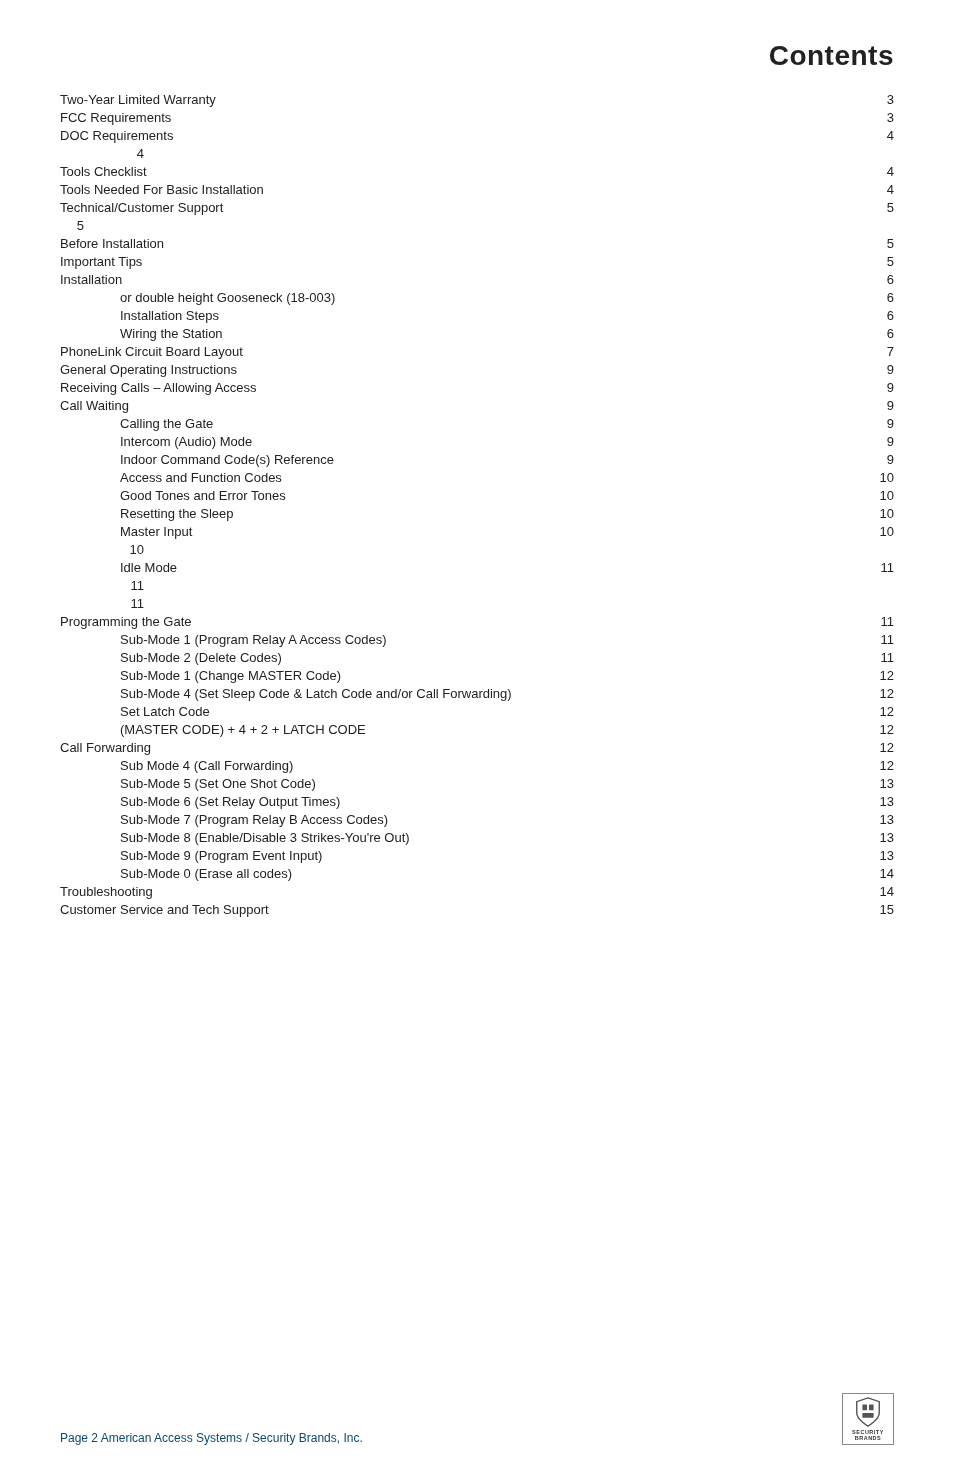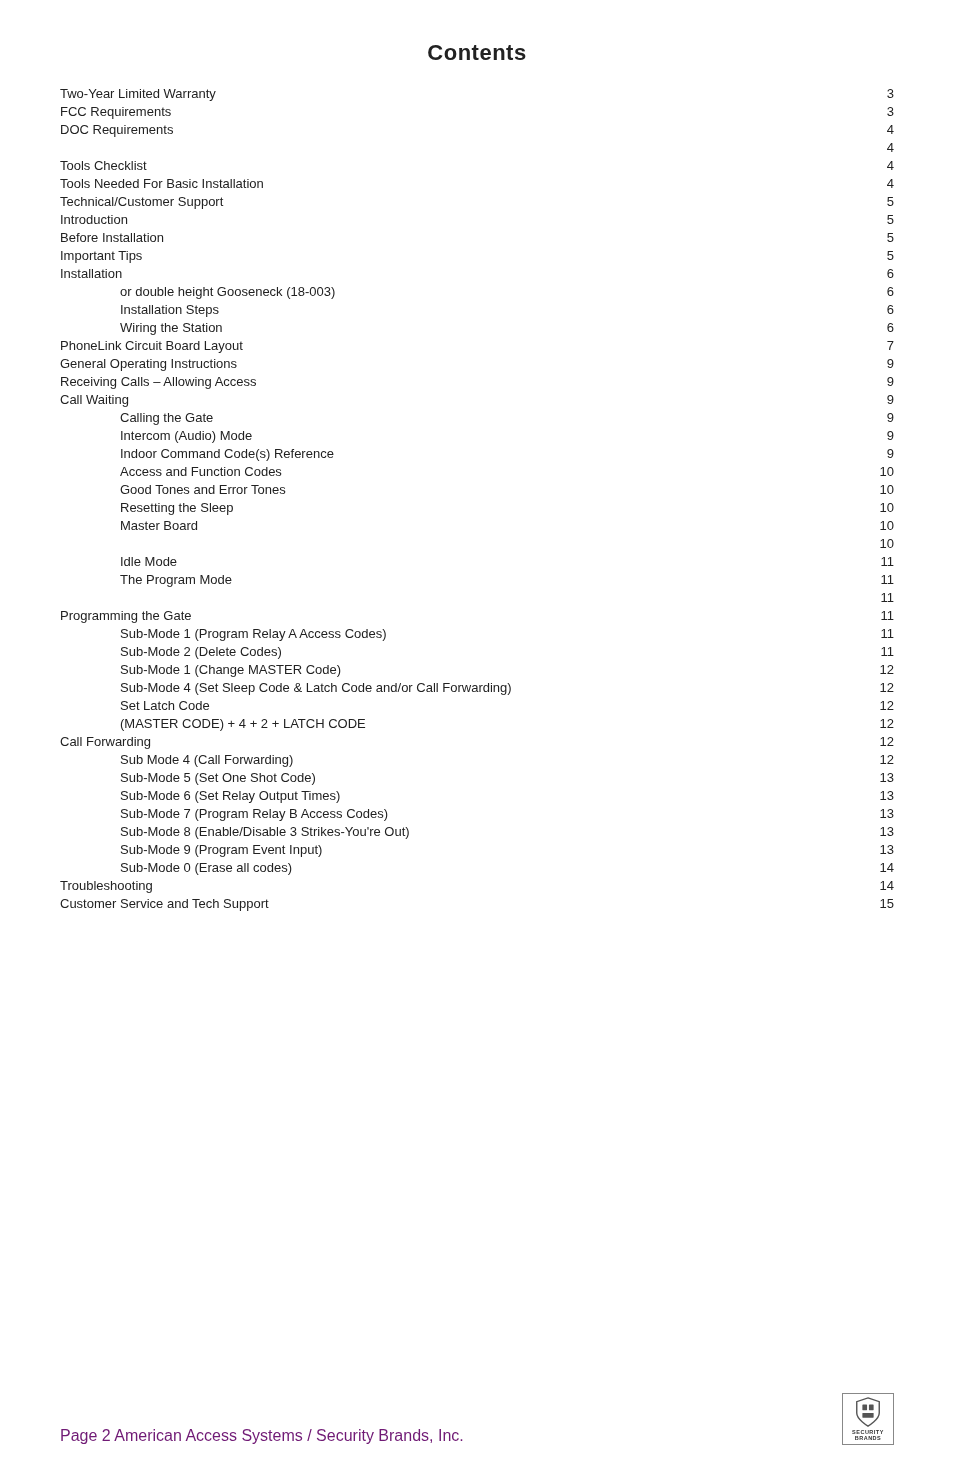--- a/index.html
+++ b/index.html
@@ -9,29 +9,29 @@
       font-size: 13px;
       color: #222;
       width: 954px;
       min-height: 1475px;
       position: relative;
     }
     .page {
       padding: 40px 60px 80px 60px;
     }
     h1.title {
-      text-align: center;
-      font-size: 22px;
+      text-align: right;
+      font-size: 28px;
       font-weight: bold;
       margin-bottom: 18px;
       letter-spacing: 0.5px;
     }
     .toc-entry {
       display: flex;
-      justify-content: flex-end;
+      justify-content: flex-start;
       align-items: baseline;
       padding: 1.5px 0;
     }
     .toc-entry .label {
       flex: 1;
     }
     .toc-entry .page-num {
       min-width: 24px;
       text-align: right;
       flex-shrink: 0;
@@ -42,22 +42,22 @@
       position: absolute;
       bottom: 30px;
       left: 0;
       right: 0;
       display: flex;
       justify-content: space-between;
       align-items: flex-end;
       padding: 0 60px;
     }
     .footer-text {
-      font-size: 16px;
-      color: #701a75;
+      font-size: 12px;
+      color: #0c4a6e;
     }
     .logo-box {
       border: 1.5px solid #888;
       width: 52px;
       height: 52px;
       display: flex;
       flex-direction: column;
       align-items: center;
       justify-content: center;
       position: relative;
@@ -102,21 +102,20 @@
       </div>
       <div class="toc-entry indent-0">
         <span class="label">Tools Needed For Basic Installation</span>
         <span class="page-num">4</span>
       </div>
       <div class="toc-entry indent-0">
         <span class="label">Technical/Customer Support</span>
         <span class="page-num">5</span>
       </div>
       <div class="toc-entry indent-0">
-        <span class="label">Introduction</span>
         <span class="page-num">5</span>
       </div>
       <div class="toc-entry indent-0">
         <span class="label">Before Installation</span>
         <span class="page-num">5</span>
       </div>
       <div class="toc-entry indent-0">
         <span class="label">Important Tips</span>
         <span class="page-num">5</span>
       </div>
@@ -170,32 +169,31 @@
       </div>
       <div class="toc-entry indent-1">
         <span class="label">Good Tones and Error Tones</span>
         <span class="page-num">10</span>
       </div>
       <div class="toc-entry indent-1">
         <span class="label">Resetting the Sleep</span>
         <span class="page-num">10</span>
       </div>
       <div class="toc-entry indent-1">
-        <span class="label">Master Board</span>
+        <span class="label">Master Input</span>
         <span class="page-num">10</span>
       </div>
       <div class="toc-entry indent-1">
         <span class="page-num">10</span>
       </div>
       <div class="toc-entry indent-1">
         <span class="label">Idle Mode</span>
         <span class="page-num">11</span>
       </div>
       <div class="toc-entry indent-1">
-        <span class="label">The Program Mode</span>
         <span class="page-num">11</span>
       </div>
       <div class="toc-entry indent-1">
         <span class="page-num">11</span>
       </div>
       <div class="toc-entry indent-0">
         <span class="label">Programming the Gate</span>
         <span class="page-num">11</span>
       </div>
       <div class="toc-entry indent-1">

